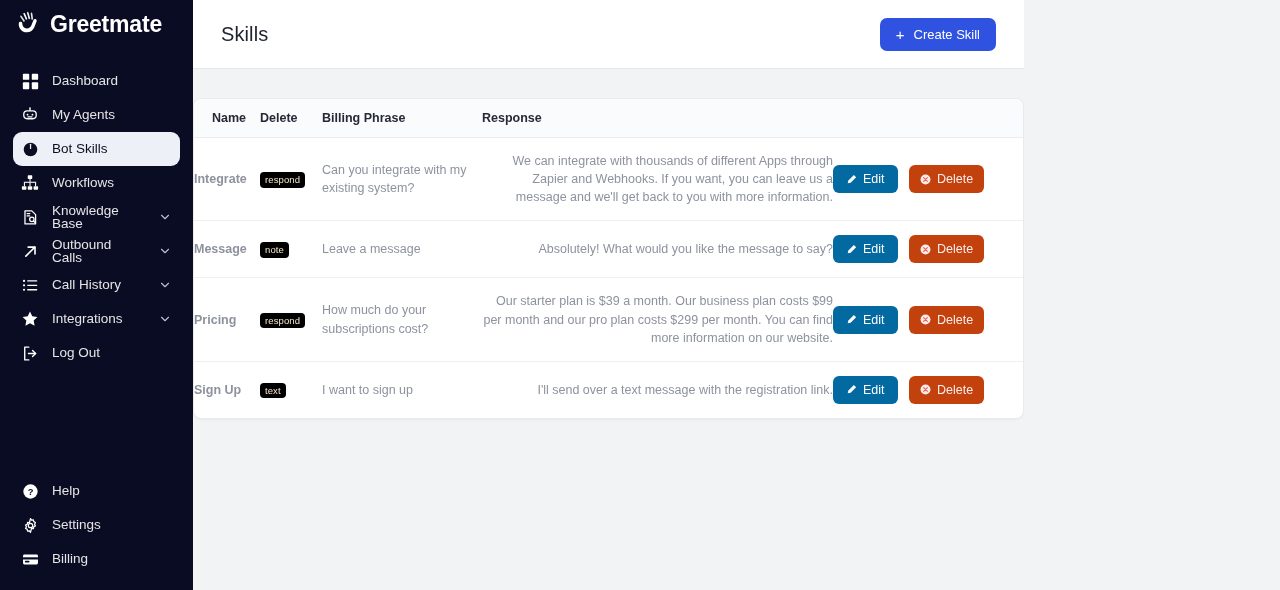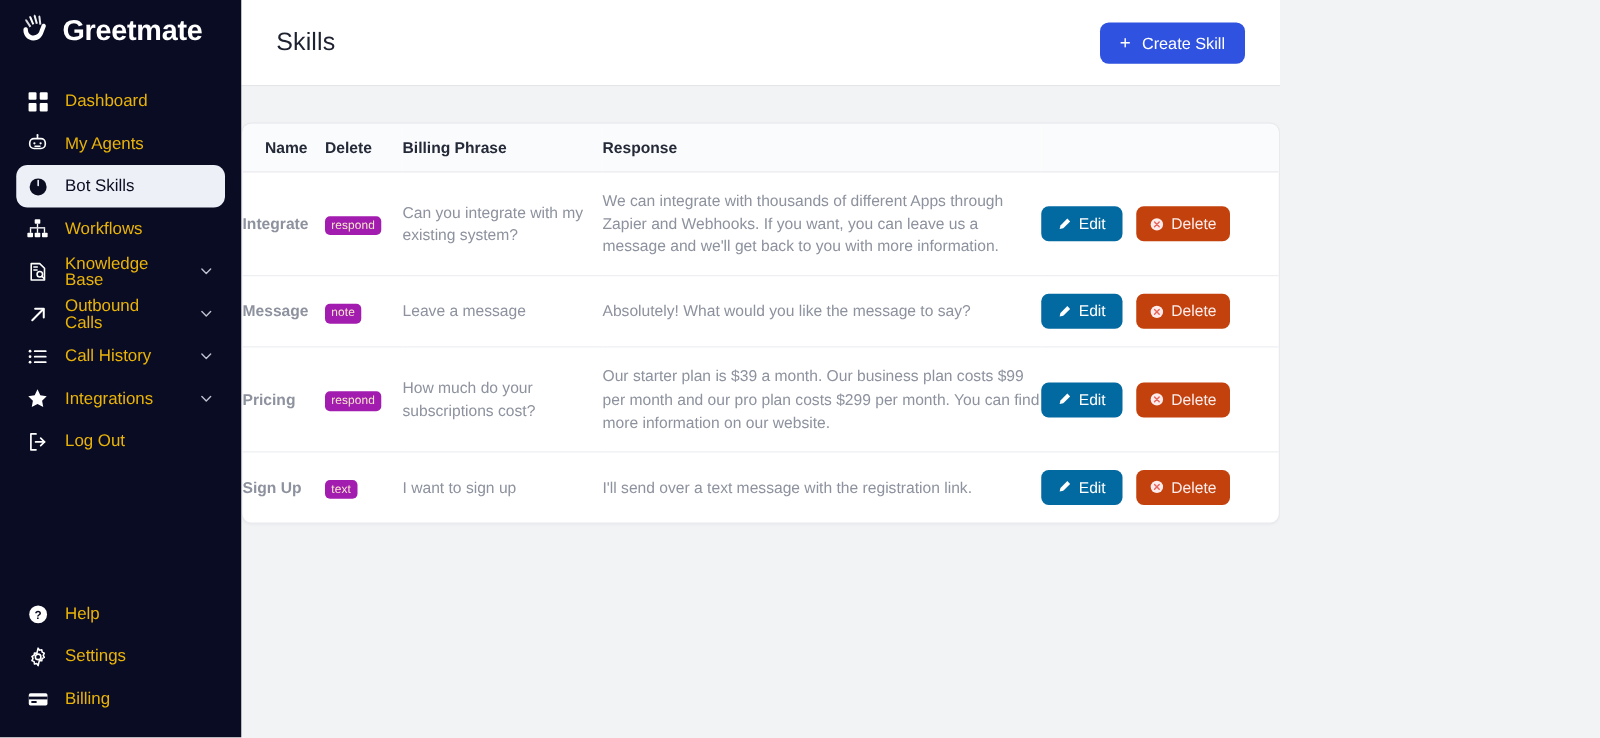--- a/index.html
+++ b/index.html
@@ -44,21 +44,21 @@
   .nav { margin-top: 16px; display: flex; flex-direction: column; }
   .nav-item {
     display: flex;
     align-items: center;
     height: 34px;
     margin: 0 13px;
     padding: 0 8px;
     border-radius: 9px;
     gap: 13px;
     font-size: 13.5px;
-    color: #eab308;
+    color: #e5e5e5;
     cursor: pointer;
     position: relative;
   }
   .nav-item .ico {
     width: 18px; height: 18px; flex: 0 0 18px;
     display: flex; align-items: center; justify-content: center;
   }
   .nav-item .ico svg { display:block; }
   .nav-item .label { flex: 1 1 auto; line-height: 1; }
   .nav-item .chev { width: 14px; height: 14px; flex: 0 0 14px; opacity: .85; }
@@ -168,24 +168,24 @@
     font-size: 12.5px;
     color: #8d929e;
     padding: 14px 0;
     border-bottom: 1px solid #eeeff2;
     vertical-align: middle;
     line-height: 1.45;
   }
   table.skills tbody tr:last-child td { border-bottom: none; }
   td.name { color: #1c2030; font-weight: 700; padding-left: 18px; }
   td.phrase { padding-right: 22px; }
-  td.resp { padding-right: 18px; }
+  td.resp { padding-right: 18px; text-align: right; }
   .badge {
     display: inline-block;
-    background: #a21caf;
+    background: #000000;
     color: #f7e7cd;
     font-size: 9.5px;
     border-radius: 4px;
     padding: 3px 5px 3px 5px;
     line-height: 1;
     letter-spacing: .1px;
   }
   td.actions { text-align: left; padding-left: 12px; white-space: nowrap; }
   .btn {
     display: inline-flex;

